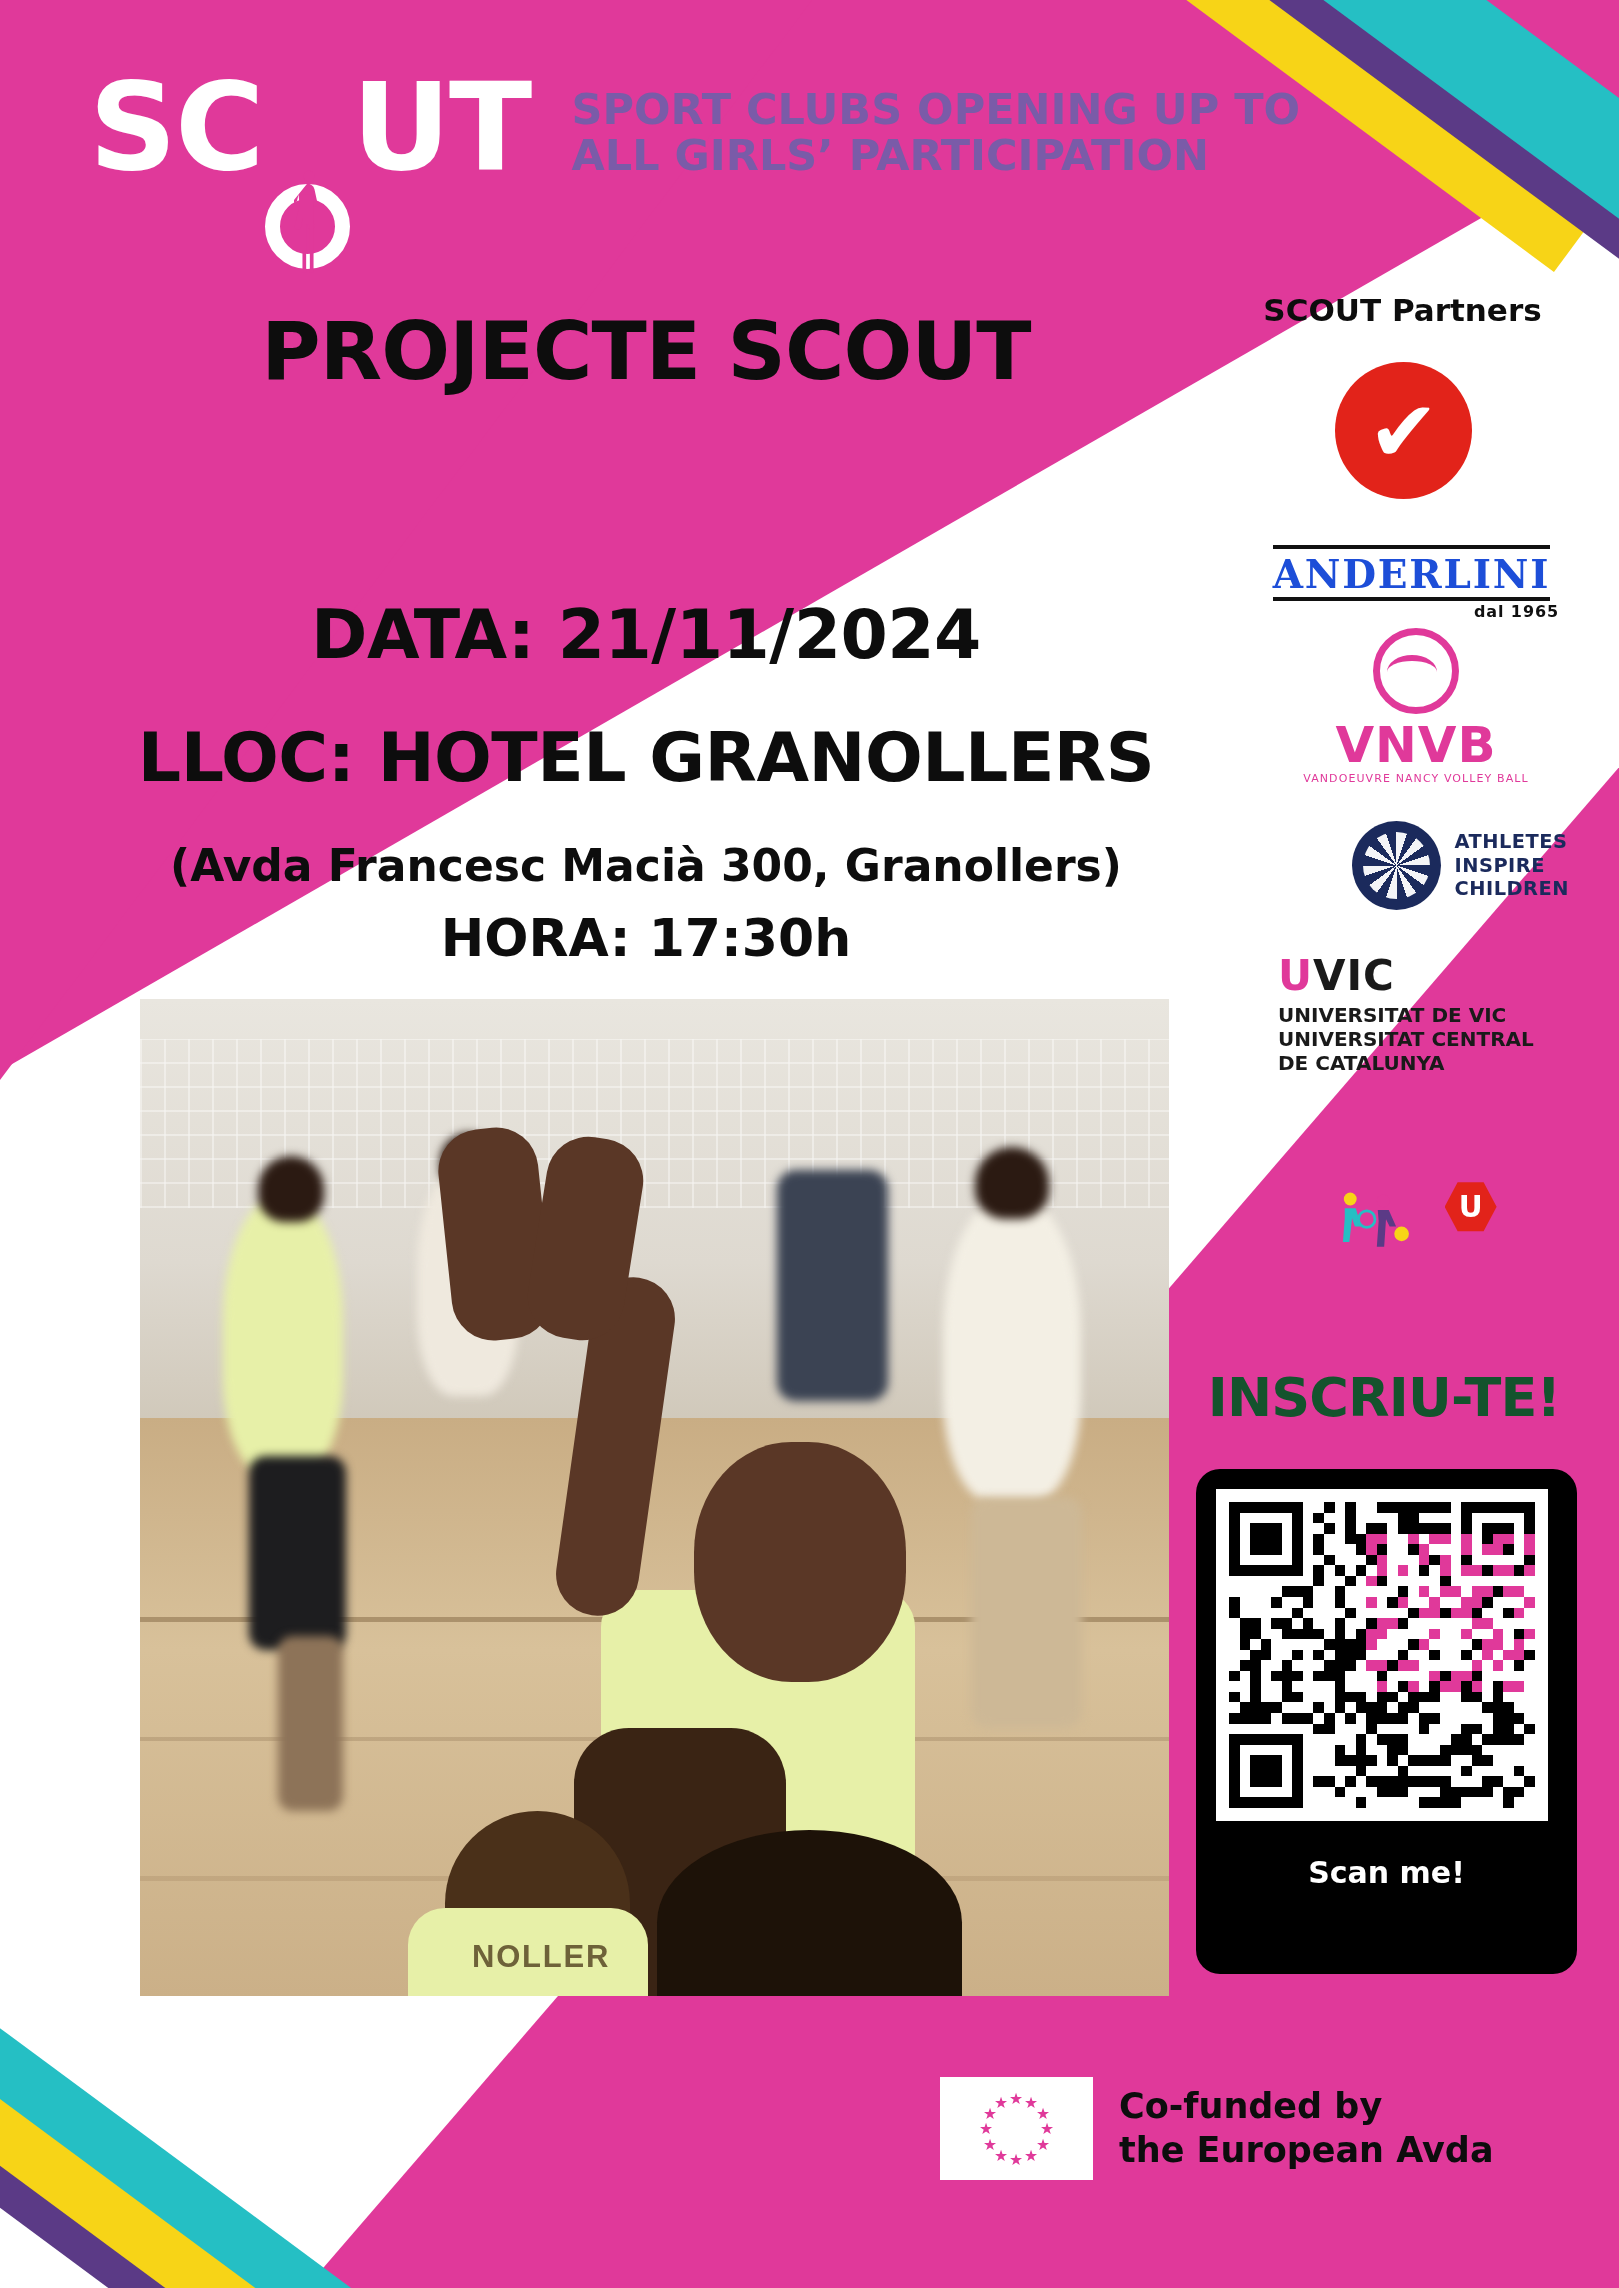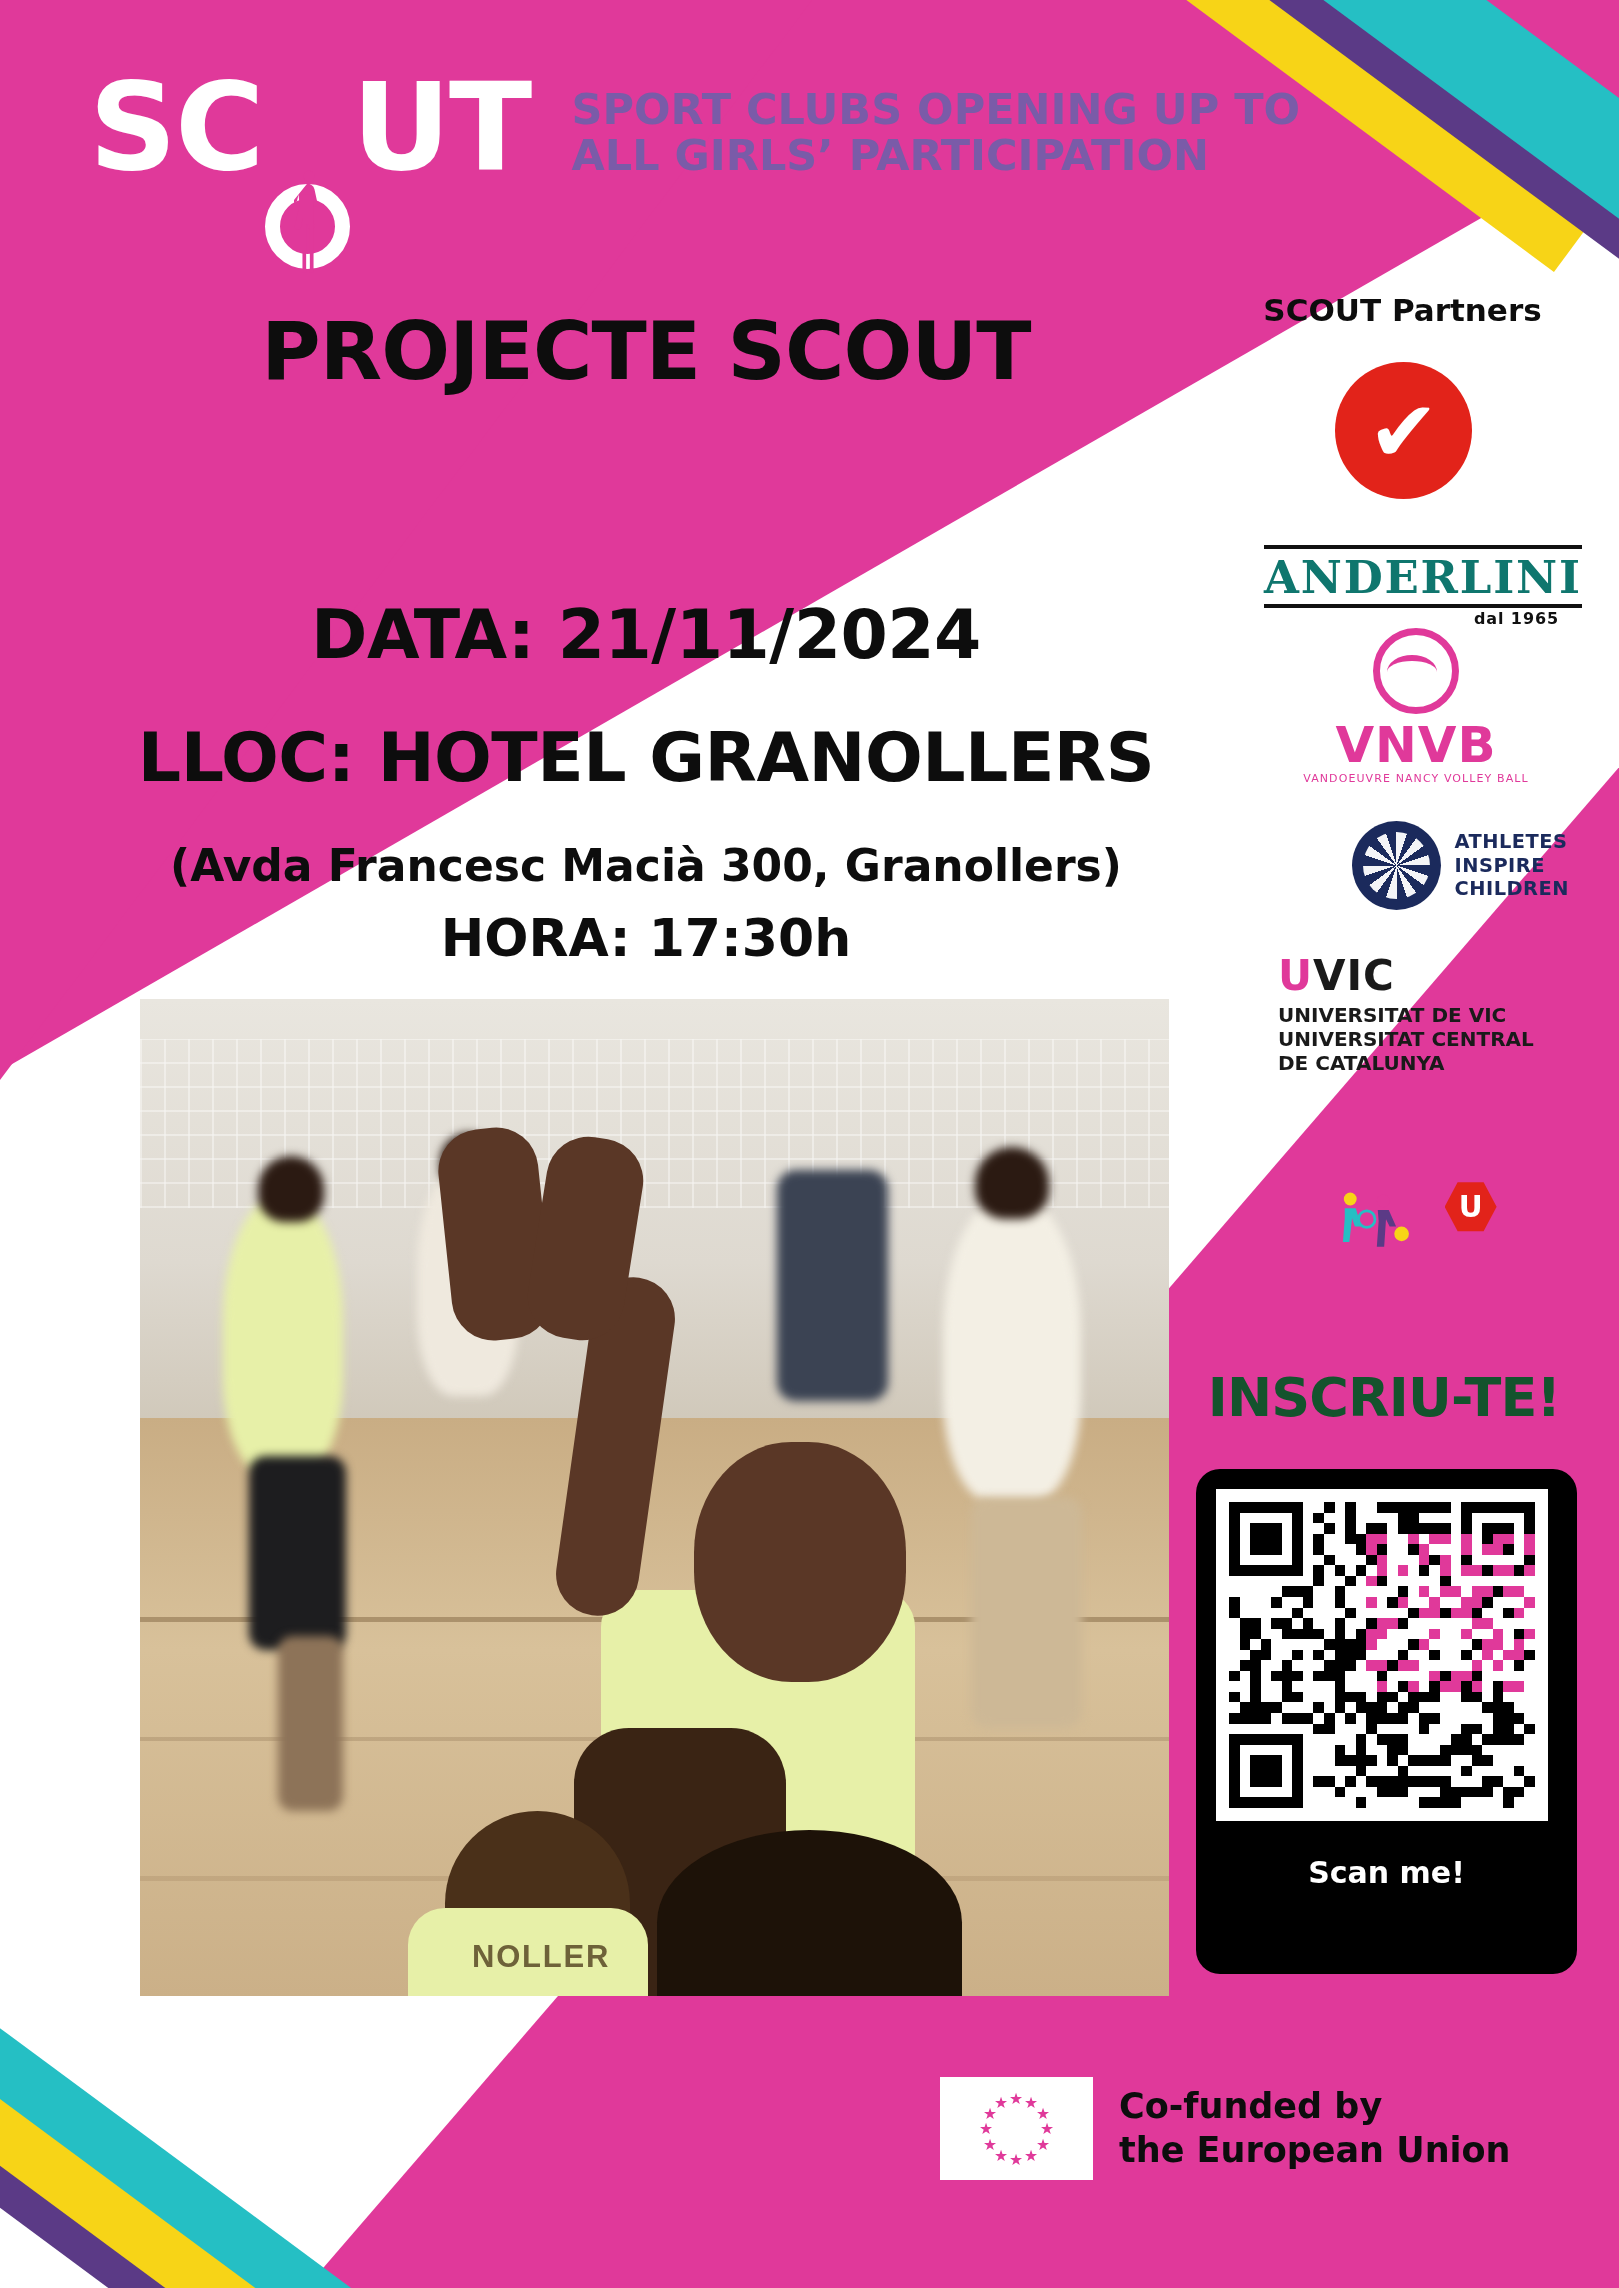--- a/index.html
+++ b/index.html
@@ -235,23 +235,23 @@
     transform: translate(-50%,-50%);
     color: #fff; font-family: "DejaVu Sans", sans-serif;
     font-weight: bold; font-size: 85px; line-height: 1;
   }
   .p-anderlini-text {
     left: 1264px; top: 545px; width: 295px;
   }
   .anderlini-word {
     font-family: "DejaVu Serif", serif;
     font-weight: bold;
-    font-size: 45px;
+    font-size: 39px;
     letter-spacing: 1.8px;
-    color: #0f766e;
+    color: #1d4ed8;
     border-top: 4.6px solid #111;
     border-bottom: 4.6px solid #111;
     padding: 1.8px 0 0 0;
     display: inline-block;
   }
   .anderlini-sub {
     font-family: "DejaVu Sans", sans-serif;
     font-size: 16px;
     font-weight: bold;
     color: #111;
@@ -1383,19 +1383,19 @@
           <span class="eu-star" style="left: 84px; top: 71px;">★</span>
           <span class="eu-star" style="left: 69px; top: 75px;">★</span>
           <span class="eu-star" style="left: 54px; top: 71px;">★</span>
           <span class="eu-star" style="left: 43px; top: 60px;">★</span>
           <span class="eu-star" style="left: 39px; top: 44px;">★</span>
           <span class="eu-star" style="left: 43px; top: 29px;">★</span>
           <span class="eu-star" style="left: 54px; top: 18px;">★</span>
         </div>
       <div class="eu-text">
         <div>Co-funded by</div>
-        <div>the European Union</div>
+        <div>the European Avda</div>
       </div>
     </div>
 
   </div>
 </div>
 
 
 </body></html>

